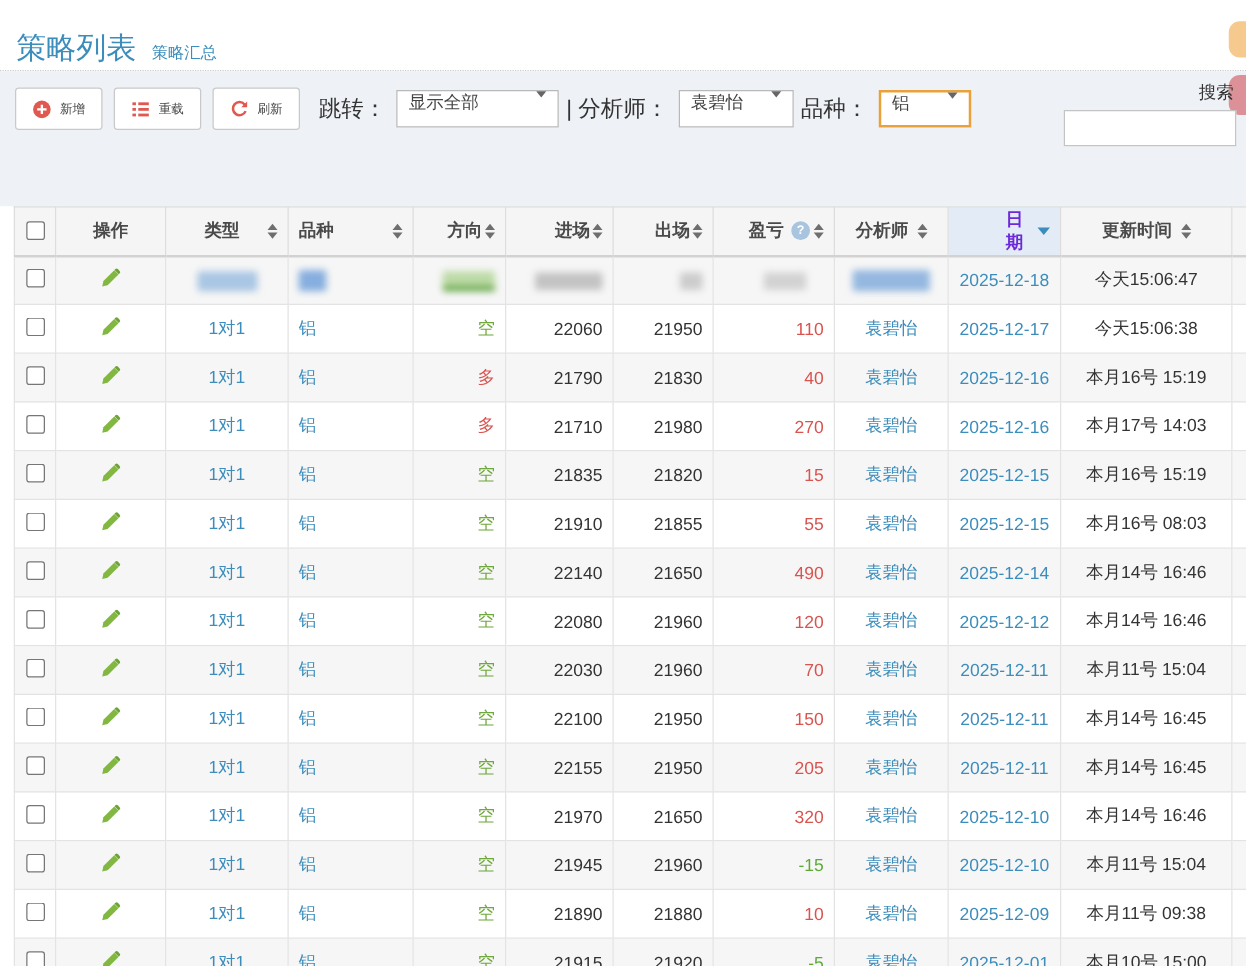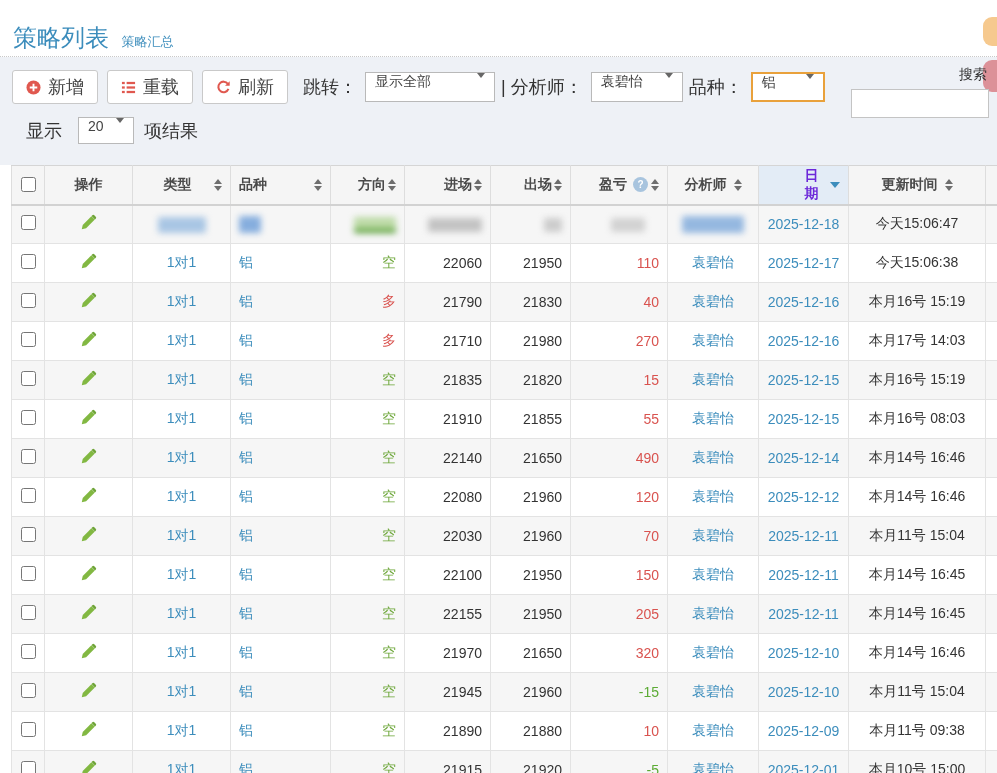--- a/index.html
+++ b/index.html
@@ -9,21 +9,21 @@
 
   
   .page-header { height:41px; padding:6px 0 0 13px; border-bottom:1px dotted #c9c9c9; background:#fff; }
   .page-title { display:inline-block; font-size:24px; font-weight:400; color:#3c8dbc; }
   .page-subtitle { display:inline-block; margin-left:8px; font-size:13px; color:#3c8dbc; text-decoration:none; cursor:pointer; }
 
   
   .toolbar { position:relative; height:108px; background:#eef1f6; padding:13px 12px 0 12px; }
   .toolbar-row1 { display:flex; align-items:center; }
   .btn { display:inline-flex; align-items:center; gap:7px; height:34px; padding:0 13px;
-         background:#fff; border:1px solid #c9c9c9; border-radius:3px; font-size:18px; color:#444;
+         background:#fff; border:1px solid #c9c9c9; border-radius:3px; font-size:10px; color:#444;
          margin-right:9px; cursor:pointer; }
   .btn svg { display:block; }
   .tb-label { font-size:18px; color:#333; margin:0 8px 0 6px; white-space:nowrap; }
   .sel { display:inline-flex; justify-content:space-between; height:30px;
          background:#fff; border:1px solid #b9b9b9; padding:0 9px; font-size:14px; color:#444; cursor:pointer; }
   .sel-jump { width:130px; }
   .sel-analyst { width:92px; }
   .sel-variety { width:74px; border:2px solid #e9a13b; }
   .sel-size { width:56px; height:27px; margin:0 8px; }
   .chev { width:0; height:0; border-left:4px solid transparent; border-right:4px solid transparent;
@@ -142,28 +142,20 @@
         <span class="chev"></span>
       </div>
 
       <span class="tb-label">品种：</span>
       <div class="sel sel-variety">
         <span>铝</span>
         <span class="chev"></span>
       </div>
     </div>
 
-    <div class="toolbar-row2">
-      <span class="tb-label" style="margin-left:14px">显示</span>
-      <div class="sel sel-size">
-        <span>20</span>
-        <span class="chev"></span>
-      </div>
-      <span class="tb-label" style="margin-left:2px">项结果</span>
-    </div>
 
     <div class="search-box">
       <span class="search-label">搜索</span>
       <input class="search-input" type="text" value="" style="">
     </div>
   </div>
 
   <div class="table-wrap">
     <table>
       <colgroup>

